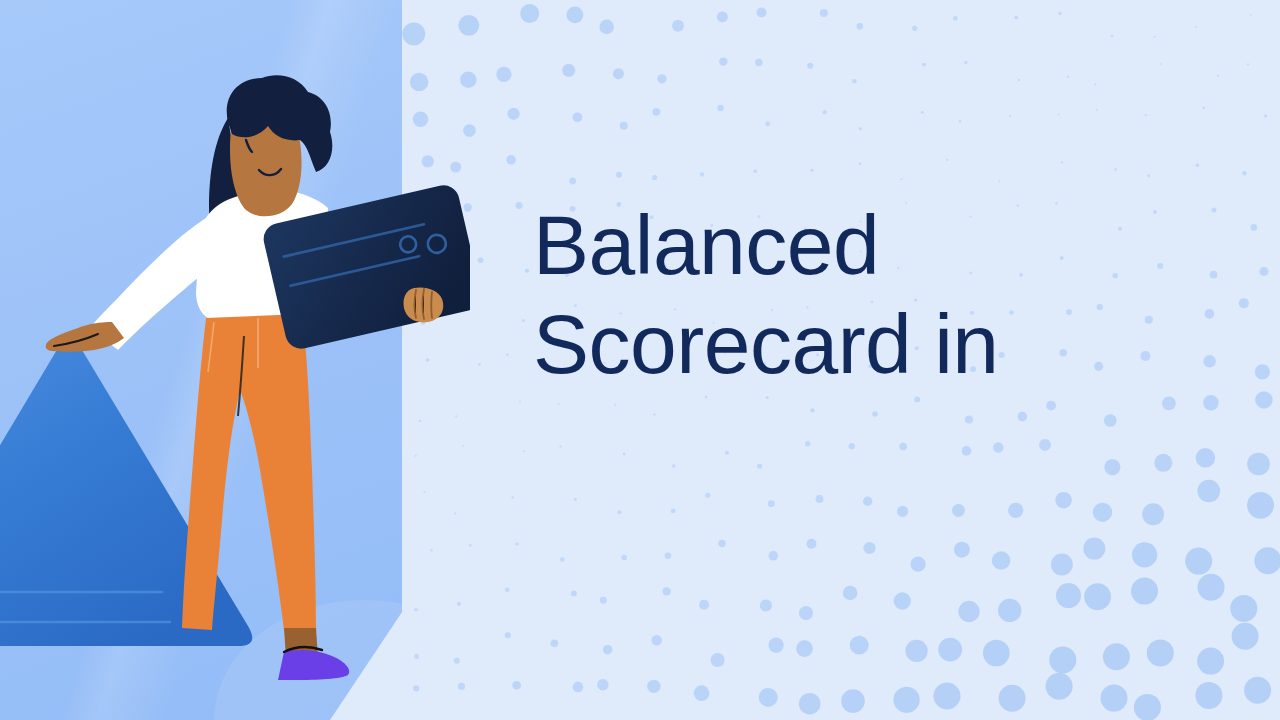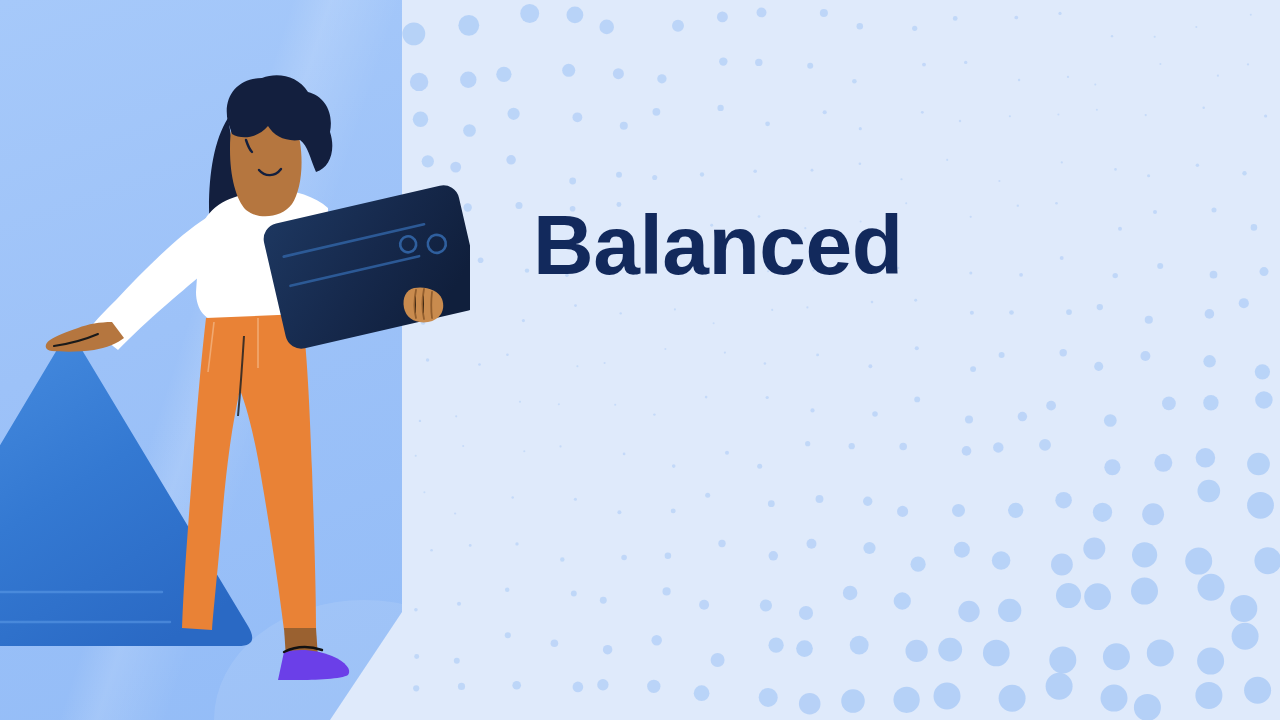--- a/index.html
+++ b/index.html
@@ -33,21 +33,21 @@
 
   
   .triangle-wrap { position:absolute; left:-120px; top:330px; width:380px; height:330px; }
 
   
   .character { position:absolute; left:0; top:0; width:470px; height:720px; }
 
   
   .headline {
     position:absolute; left:533px; top:196px; width:680px;
-    font-size:84px; line-height:1.18; font-weight:700;
+    font-size:84px; line-height:1.18; font-weight:400;
     letter-spacing:-0.5px;
     color:#12295c;
   }
   .headline .accent { color:#2272e0; }
   .hl-line { display:block; white-space:nowrap; }
 </style>
 </head>
 <body>
 
 <div class="stage">
@@ -460,15 +460,16 @@
         <path d="M 416 290 C 414 300 414 310 416 318"></path>
         <path d="M 424 289 C 422 299 422 310 424 319"></path>
         <path d="M 432 292 C 431 301 431 310 432 318"></path>
       </g>
 
     </g>
   </svg>
 
   <h1 class="headline">
     <span class="hl-line">Balanced</span>
+    <span class="hl-line">Scorecard in</span>
   </h1>
 
 </div>
 
 </body></html>

